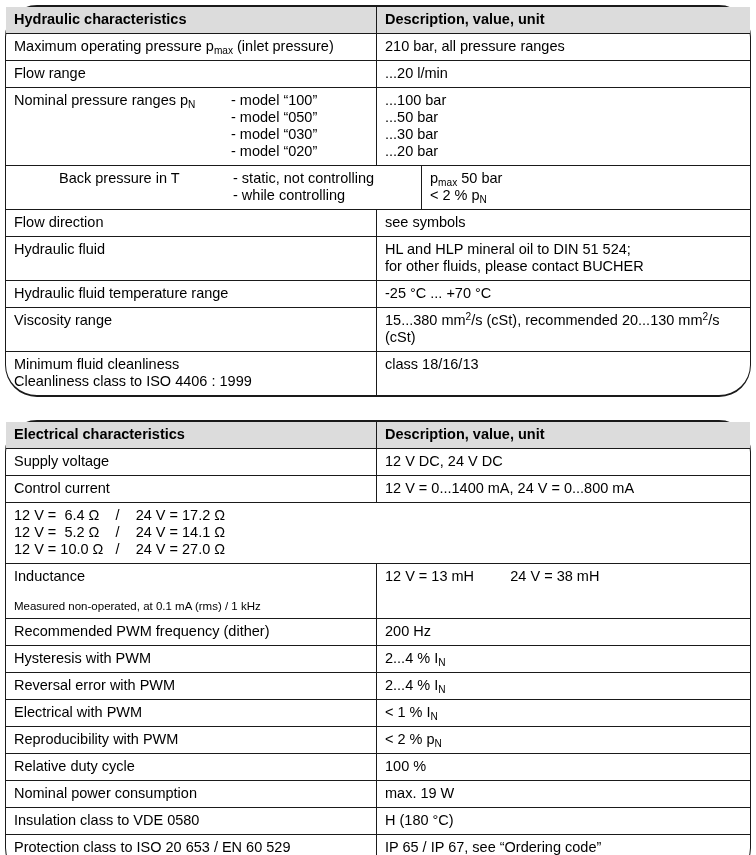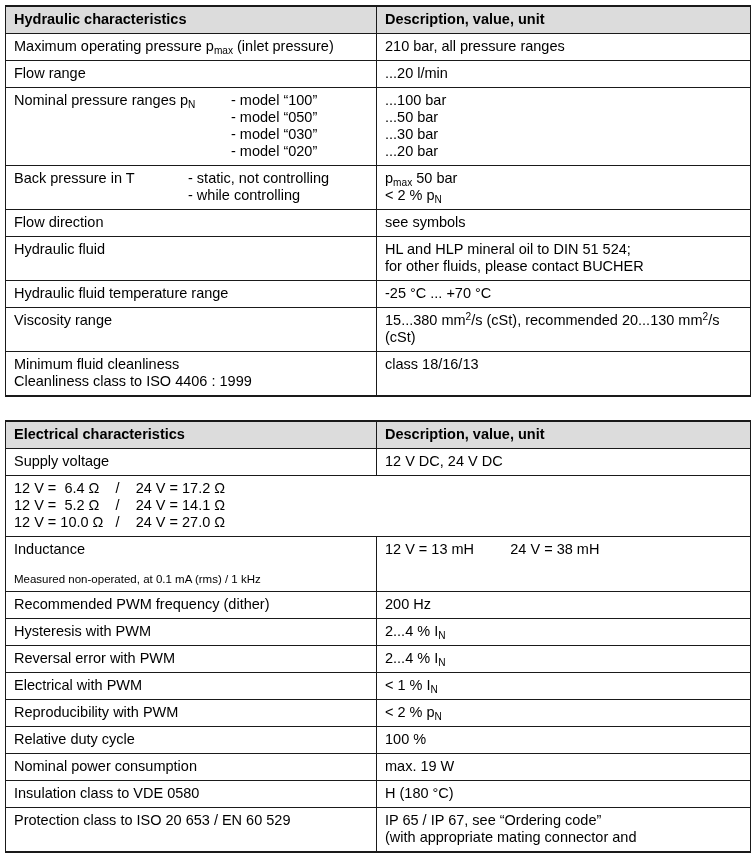--- a/index.html
+++ b/index.html
@@ -12,20 +12,21 @@
   .page{padding:5px 5px 0 5px;}
   .spec-table{
     width:746px;
     border-left:1px solid #1a1a1a;
     border-right:1px solid #1a1a1a;
     border-top:2px solid #1a1a1a;
     border-bottom:2px solid #1a1a1a;
     box-sizing:border-box;
     font-size:14.5px;
     line-height:17px;
+    border-radius:32px;
   }
   .spec-table + .spec-table{margin-top:23px;}
   .row{display:flex;align-items:stretch;}
   .row + .row{border-top:1px solid #1a1a1a;}
   .thead .cell{background:#dcdcdc;font-weight:bold;}
   .thead{border-bottom:1px solid #1a1a1a;}
   .cell{box-sizing:border-box;padding:4px 8px 5px 8px;}
   .label-cell{
     width:371px;min-width:371px;
     border-right:1px solid #1a1a1a;
@@ -80,21 +81,21 @@
             </div>
           </div>
           <div class="cell value-cell">
             <div class="value-line">...100 bar</div>
             <div class="value-line">...50 bar</div>
             <div class="value-line">...30 bar</div>
             <div class="value-line">...20 bar</div>
           </div>
         </div>
         <div class="row">
-          <div class="cell label-cell with-details" style="grid-template-columns: 174px 1fr;">
+          <div class="cell label-cell with-details" style="grid-template-columns: 174px 1fr; margin-left: 45px;">
             <div class="label-line">Back pressure in T</div>
             <div class="details">
               <div class="detail-line">- static, not controlling</div>
               <div class="detail-line">- while controlling</div>
             </div>
           </div>
           <div class="cell value-cell">
             <div class="value-line">p<sub>max</sub> 50 bar</div>
             <div class="value-line">&lt; 2 % p<sub>N</sub></div>
           </div>
@@ -156,20 +157,28 @@
     <div class="tbody">
         <div class="row">
           <div class="cell label-cell">
             <div class="label-line">Supply voltage</div>
           </div>
           <div class="cell value-cell">
             <div class="value-line">12 V DC, 24 V DC</div>
           </div>
         </div>
         <div class="row">
+          <div class="cell label-cell">
+            <div class="label-line">Control current</div>
+          </div>
+          <div class="cell value-cell">
+            <div class="value-line">12 V = 0...1400 mA, 24 V = 0...800 mA</div>
+          </div>
+        </div>
+        <div class="row">
           <div class="cell value-cell">
             <div class="value-line">12 V =  6.4 Ω    /    24 V = 17.2 Ω</div>
             <div class="value-line">12 V =  5.2 Ω    /    24 V = 14.1 Ω</div>
             <div class="value-line">12 V = 10.0 Ω   /    24 V = 27.0 Ω</div>
           </div>
         </div>
         <div class="row">
           <div class="cell label-cell">
             <div class="label-line">Inductance</div>
             <div class="note">Measured non-operated, at 0.1 mA (rms) / 1 kHz</div>

